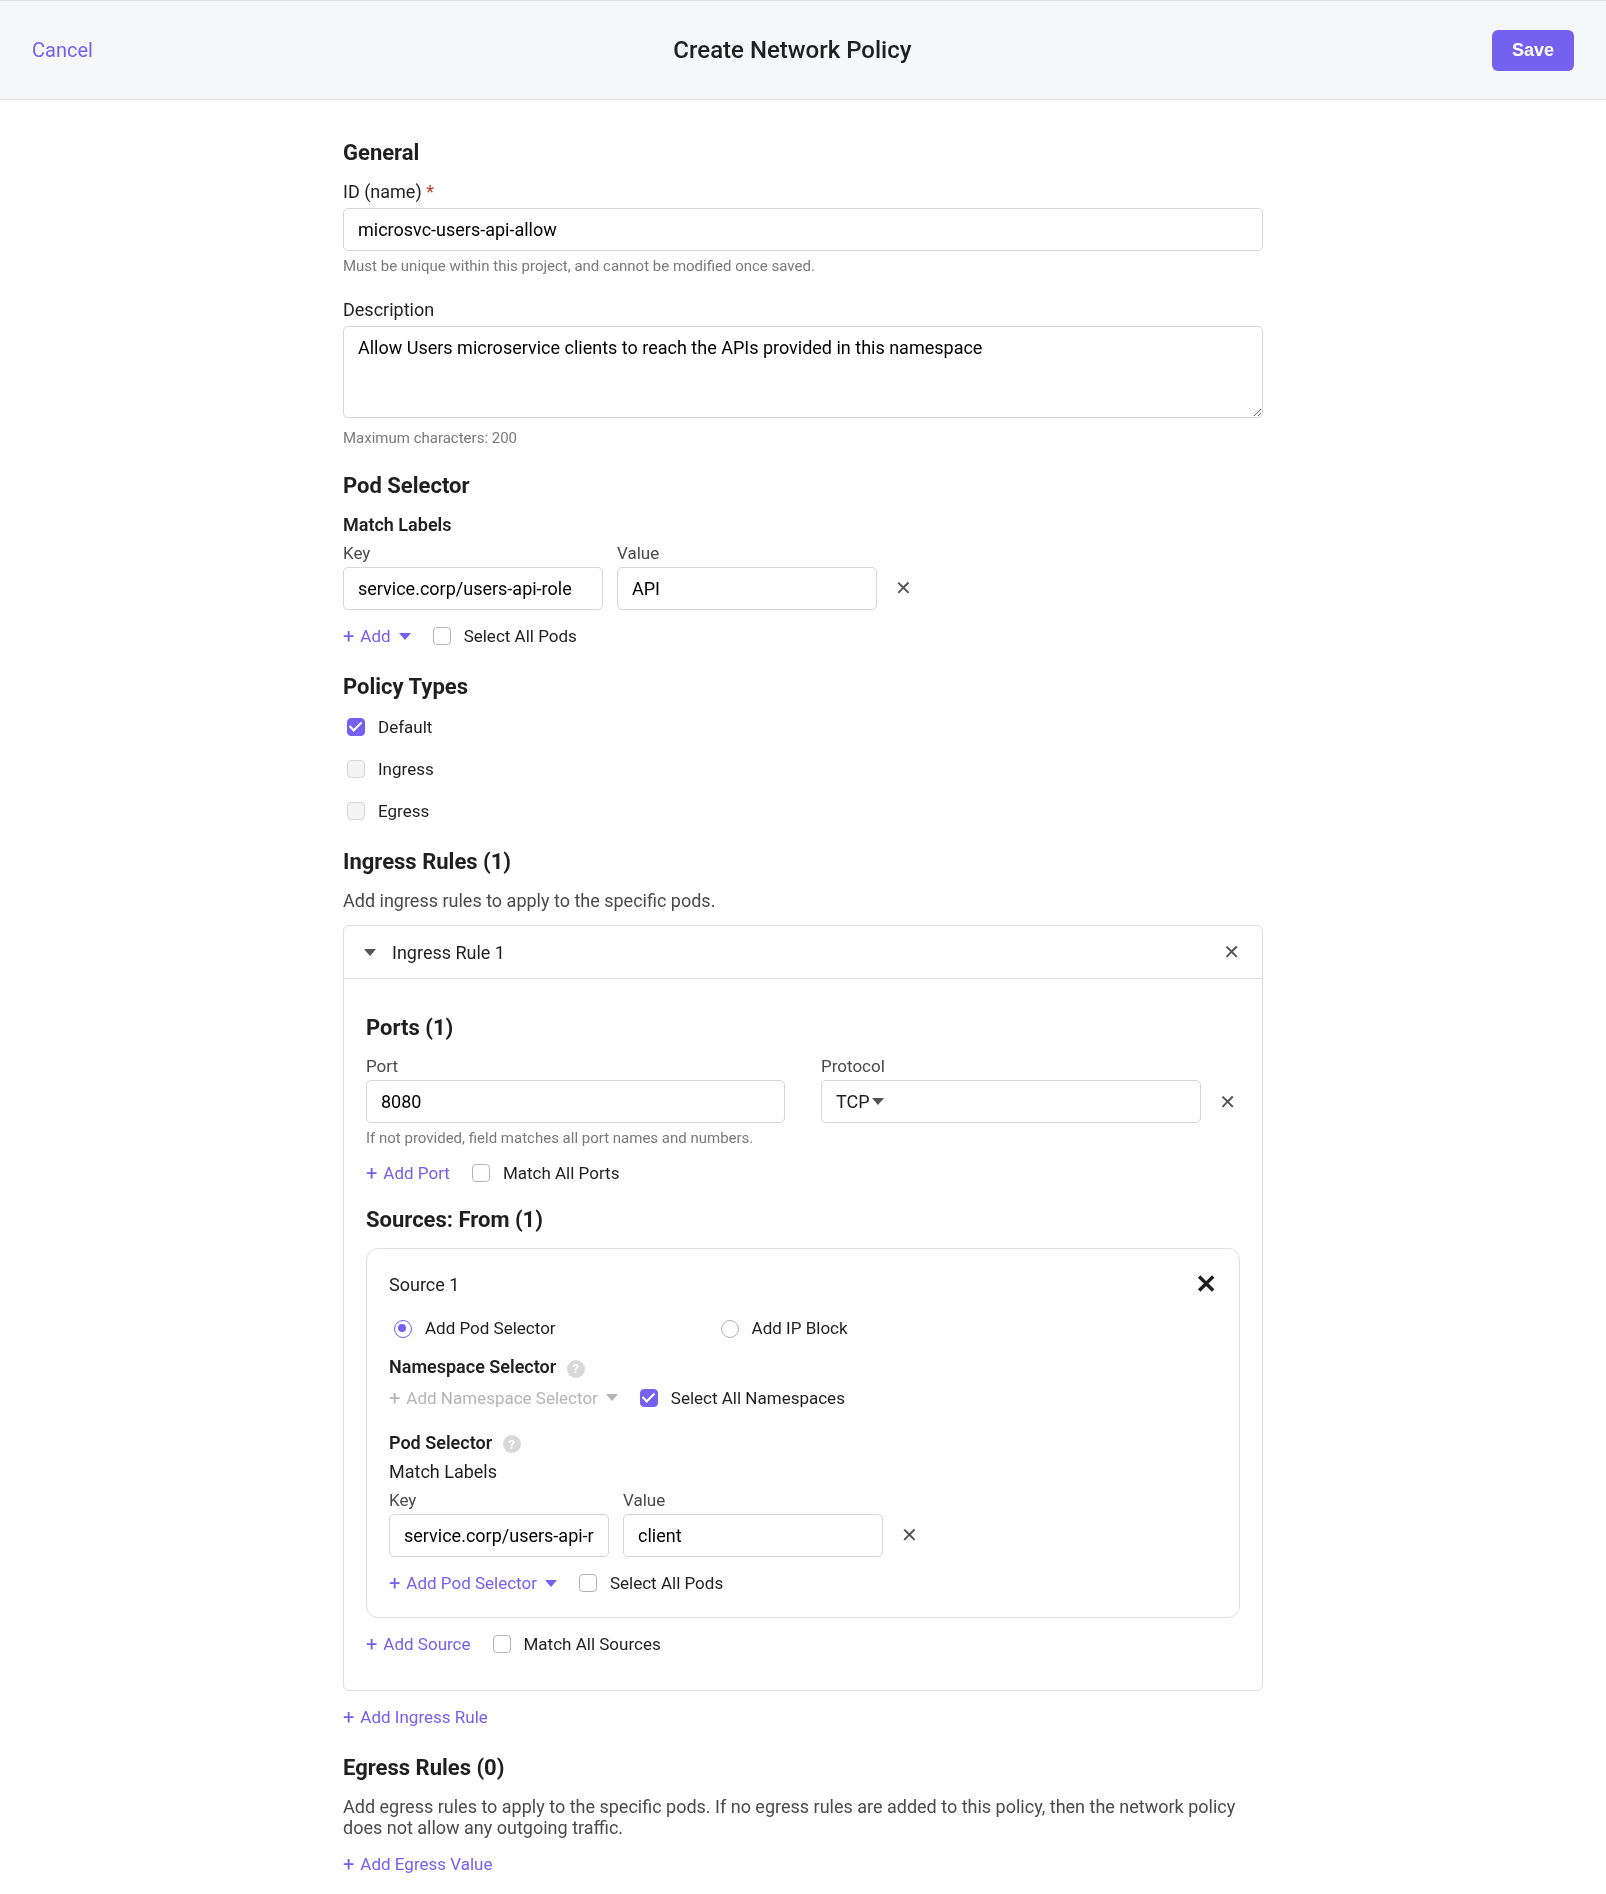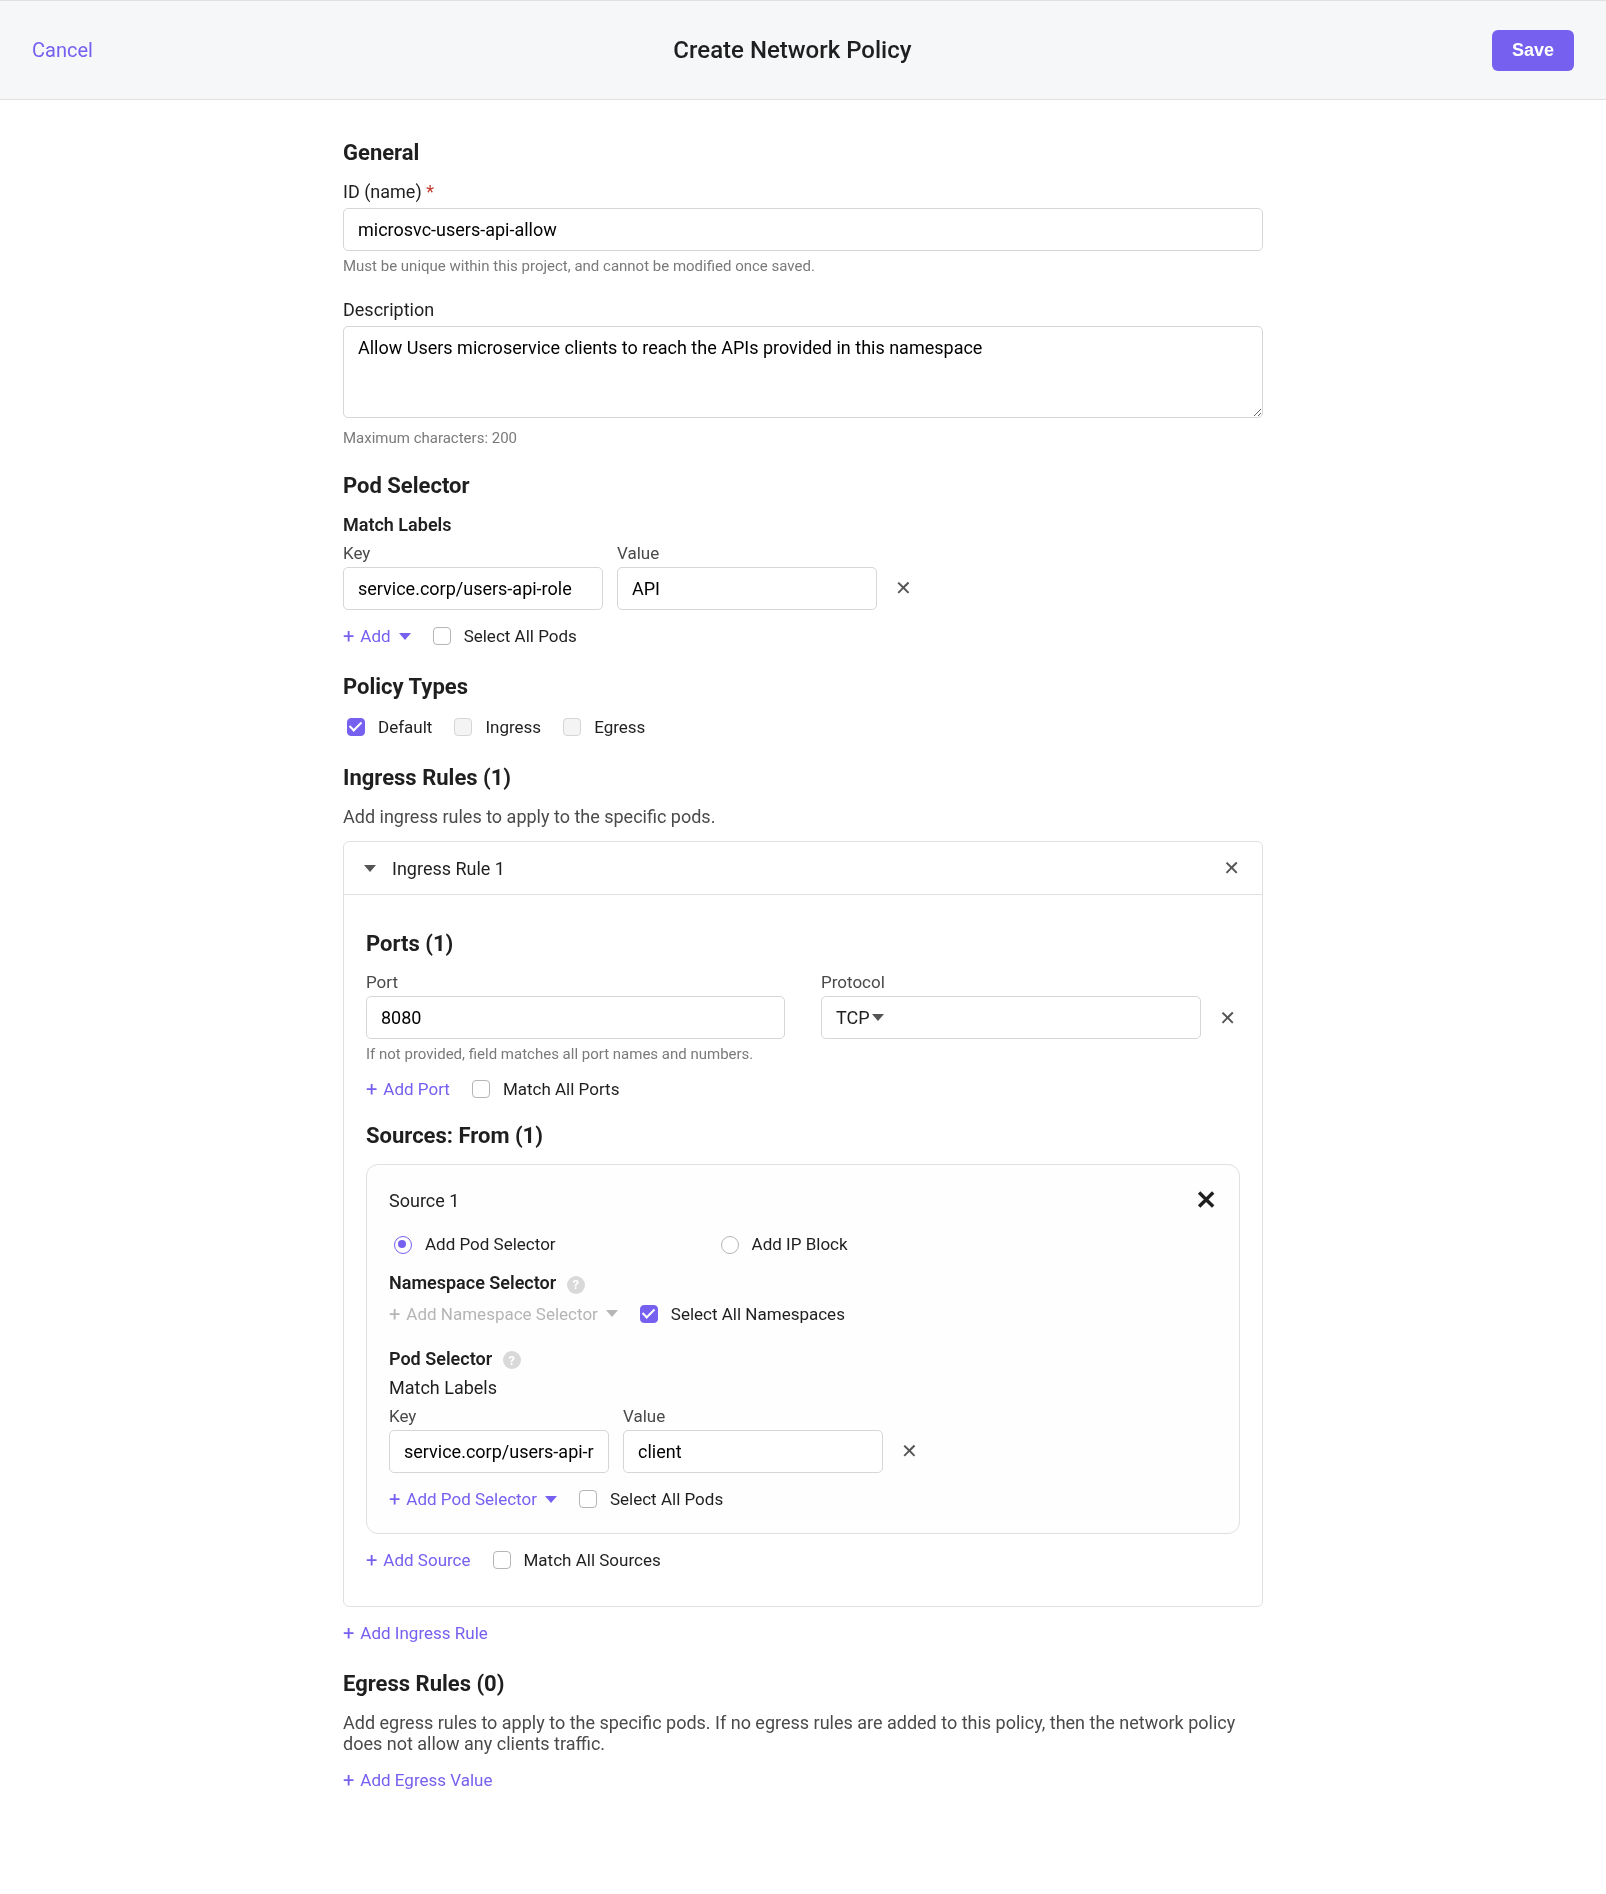--- a/index.html
+++ b/index.html
@@ -105,21 +105,21 @@
     border: 1.5px solid #b5b5b5; position: relative;
     cursor: pointer; background: #fff;
   }
   input[type=radio]:checked { border-color: var(--primary); }
   input[type=radio]:checked::after {
     content: ""; position: absolute; left: 3px; top: 3px; width: 8px; height: 8px;
     background: var(--primary); border-radius: 50%;
   }
   .cblabel { display: inline-flex; align-items: center; gap: 10px; font-size: 17px; }
 
-  .ptypes { display: flex; flex-direction: row; gap: 18px; }
+  .ptypes { display: flex; flex-direction: column; gap: 18px; }
 
   .desc { font-size: 18px; color: var(--text-2); margin-bottom: 14px; }
 
   .panel {
     border: 1px solid var(--border);
     border-radius: 6px;
   }
   .panel-head {
     display: flex; align-items: center; justify-content: space-between;
     padding: 12px 18px; font-size: 18px;
@@ -356,21 +356,21 @@
 
   <div class="addline">
     <span class="addlink">
       <span class="plus">+</span>
       <span>Add Ingress Rule</span>
     </span>
   </div>
 
   
   <h2>Egress Rules (0)</h2>
-  <div class="desc">Add egress rules to apply to the specific pods. If no egress rules are added to this policy, then the network policy does not allow any clients traffic.</div>
+  <div class="desc">Add egress rules to apply to the specific pods. If no egress rules are added to this policy, then the network policy does not allow any outgoing traffic.</div>
   <div class="addline" style="margin-top:0;">
     <span class="addlink">
       <span class="plus">+</span>
       <span>Add Egress Value</span>
     </span>
   </div>
 
 </div>
 
 </body></html>

